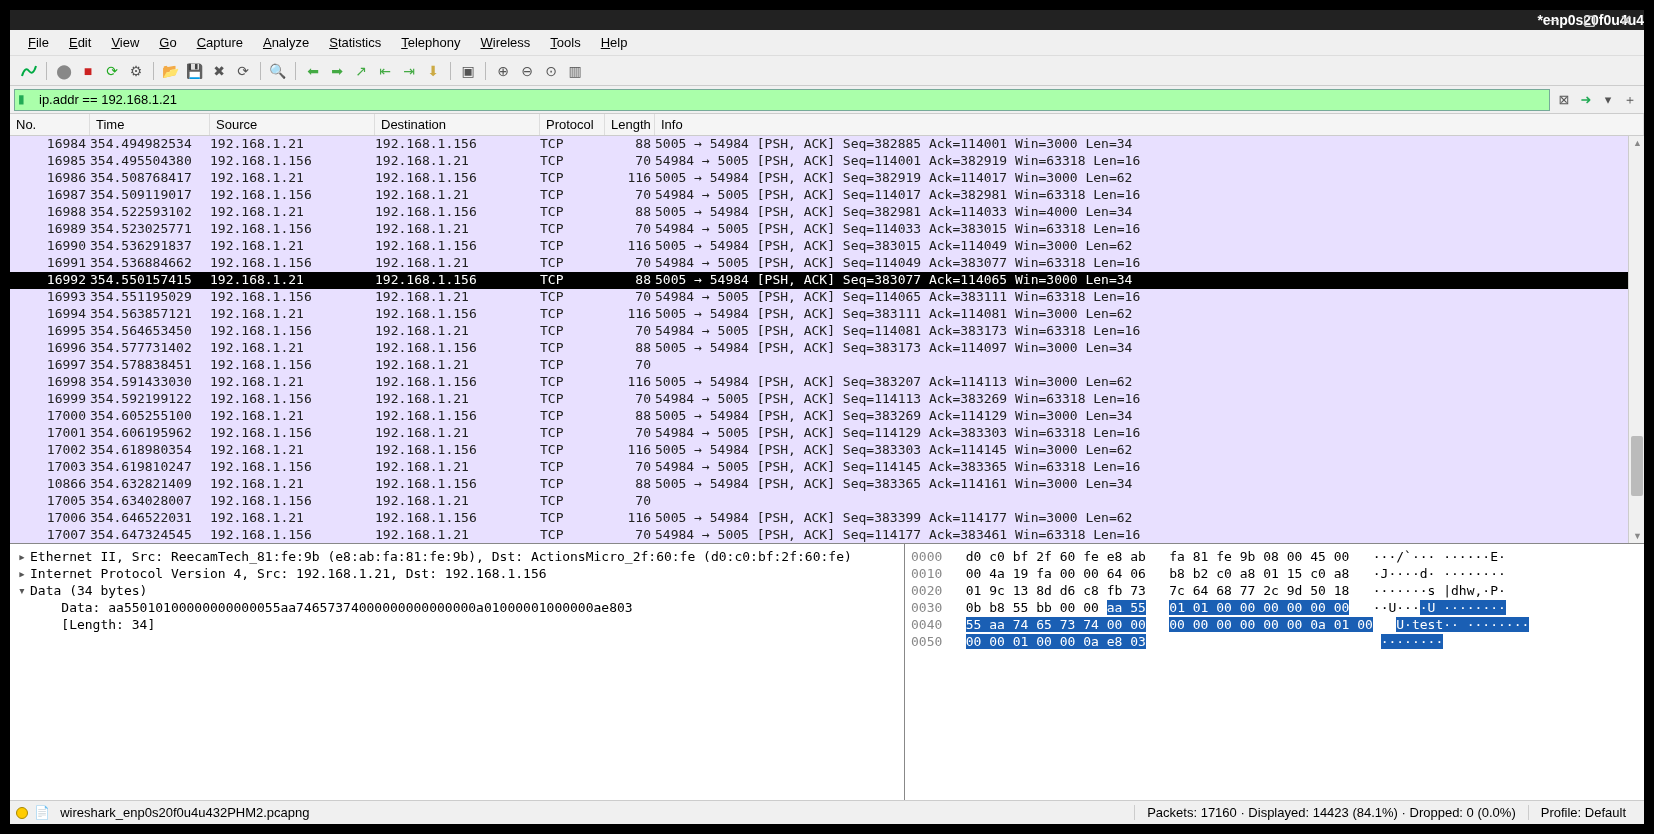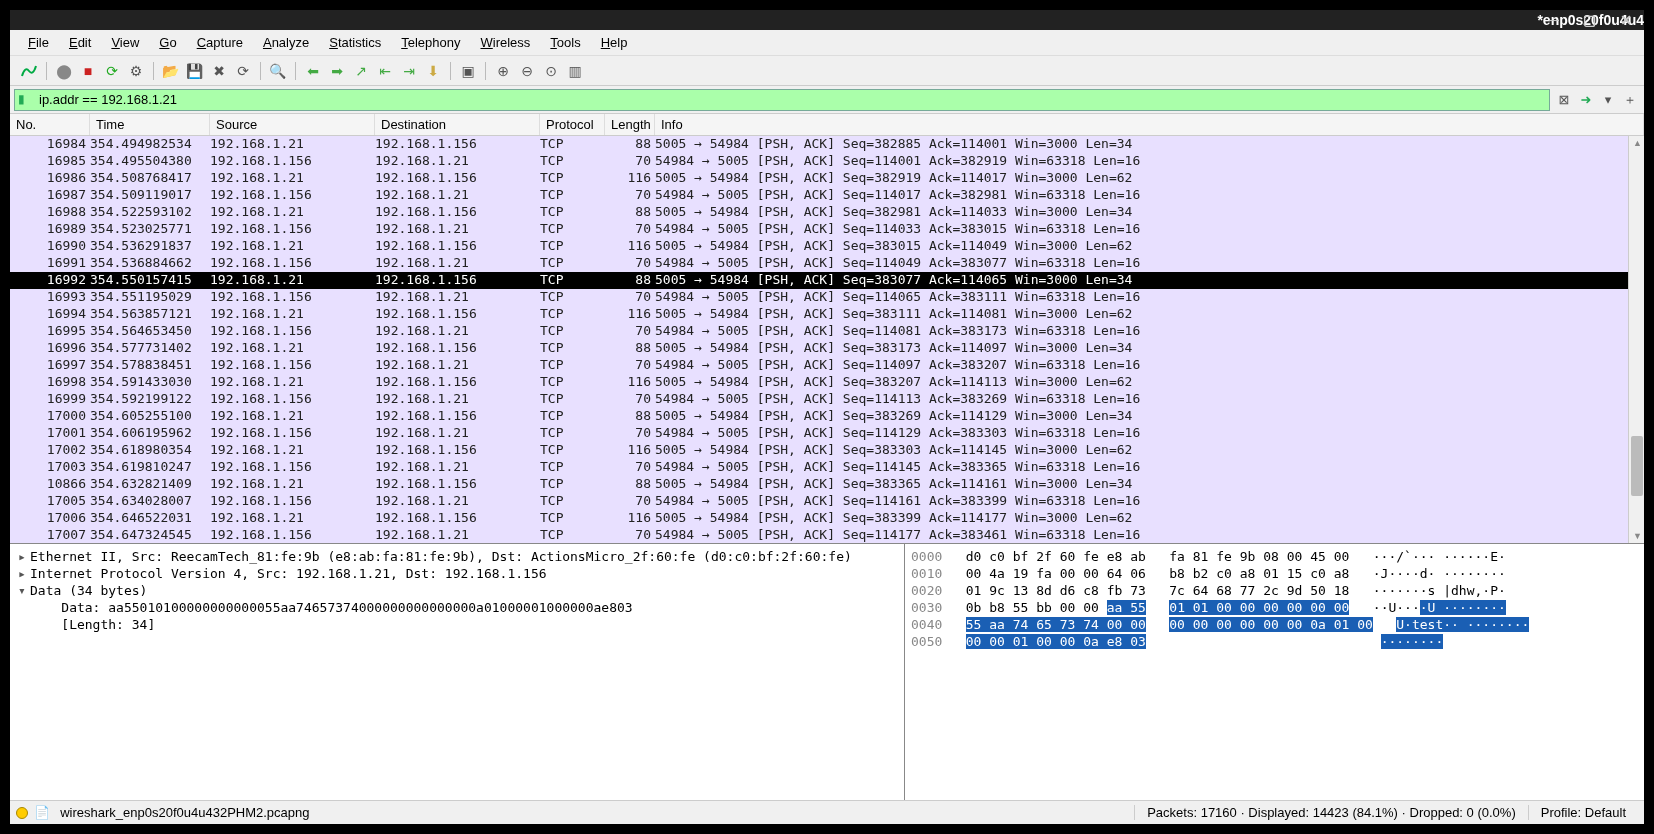--- a/index.html
+++ b/index.html
@@ -183,21 +183,21 @@
           <span style="width:50px;text-align:right;padding-right:4px">70</span>
           <span> 54984 → 5005 [PSH, ACK] Seq=114017 Ack=382981 Win=63318 Len=16</span>
         </div>
         <div class="pkt-row">
           <span style="width:60px;text-align:right;padding-right:4px">16988</span>
           <span style="width:120px"> 354.522593102</span>
           <span style="width:165px"> 192.168.1.21</span>
           <span style="width:165px"> 192.168.1.156</span>
           <span style="width:65px"> TCP</span>
           <span style="width:50px;text-align:right;padding-right:4px">88</span>
-          <span> 5005 → 54984 [PSH, ACK] Seq=382981 Ack=114033 Win=3000 Len=34</span>
+          <span> 5005 → 54984 [PSH, ACK] Seq=382981 Ack=114033 Win=4000 Len=34</span>
         </div>
         <div class="pkt-row">
           <span style="width:60px;text-align:right;padding-right:4px">16989</span>
           <span style="width:120px"> 354.523025771</span>
           <span style="width:165px"> 192.168.1.156</span>
           <span style="width:165px"> 192.168.1.21</span>
           <span style="width:65px"> TCP</span>
           <span style="width:50px;text-align:right;padding-right:4px">70</span>
           <span> 54984 → 5005 [PSH, ACK] Seq=114033 Ack=383015 Win=63318 Len=16</span>
         </div>
@@ -264,21 +264,20 @@
           <span style="width:50px;text-align:right;padding-right:4px">88</span>
           <span> 5005 → 54984 [PSH, ACK] Seq=383173 Ack=114097 Win=3000 Len=34</span>
         </div>
         <div class="pkt-row">
           <span style="width:60px;text-align:right;padding-right:4px">16997</span>
           <span style="width:120px"> 354.578838451</span>
           <span style="width:165px"> 192.168.1.156</span>
           <span style="width:165px"> 192.168.1.21</span>
           <span style="width:65px"> TCP</span>
           <span style="width:50px;text-align:right;padding-right:4px">70</span>
-          <span> 54984 → 5005 [PSH, ACK] Seq=114097 Ack=383207 Win=63318 Len=16</span>
         </div>
         <div class="pkt-row">
           <span style="width:60px;text-align:right;padding-right:4px">16998</span>
           <span style="width:120px"> 354.591433030</span>
           <span style="width:165px"> 192.168.1.21</span>
           <span style="width:165px"> 192.168.1.156</span>
           <span style="width:65px"> TCP</span>
           <span style="width:50px;text-align:right;padding-right:4px">116</span>
           <span> 5005 → 54984 [PSH, ACK] Seq=383207 Ack=114113 Win=3000 Len=62</span>
         </div>
@@ -336,21 +335,20 @@
           <span style="width:50px;text-align:right;padding-right:4px">88</span>
           <span> 5005 → 54984 [PSH, ACK] Seq=383365 Ack=114161 Win=3000 Len=34</span>
         </div>
         <div class="pkt-row">
           <span style="width:60px;text-align:right;padding-right:4px">17005</span>
           <span style="width:120px"> 354.634028007</span>
           <span style="width:165px"> 192.168.1.156</span>
           <span style="width:165px"> 192.168.1.21</span>
           <span style="width:65px"> TCP</span>
           <span style="width:50px;text-align:right;padding-right:4px">70</span>
-          <span> 54984 → 5005 [PSH, ACK] Seq=114161 Ack=383399 Win=63318 Len=16</span>
         </div>
         <div class="pkt-row">
           <span style="width:60px;text-align:right;padding-right:4px">17006</span>
           <span style="width:120px"> 354.646522031</span>
           <span style="width:165px"> 192.168.1.21</span>
           <span style="width:165px"> 192.168.1.156</span>
           <span style="width:65px"> TCP</span>
           <span style="width:50px;text-align:right;padding-right:4px">116</span>
           <span> 5005 → 54984 [PSH, ACK] Seq=383399 Ack=114177 Win=3000 Len=62</span>
         </div>

